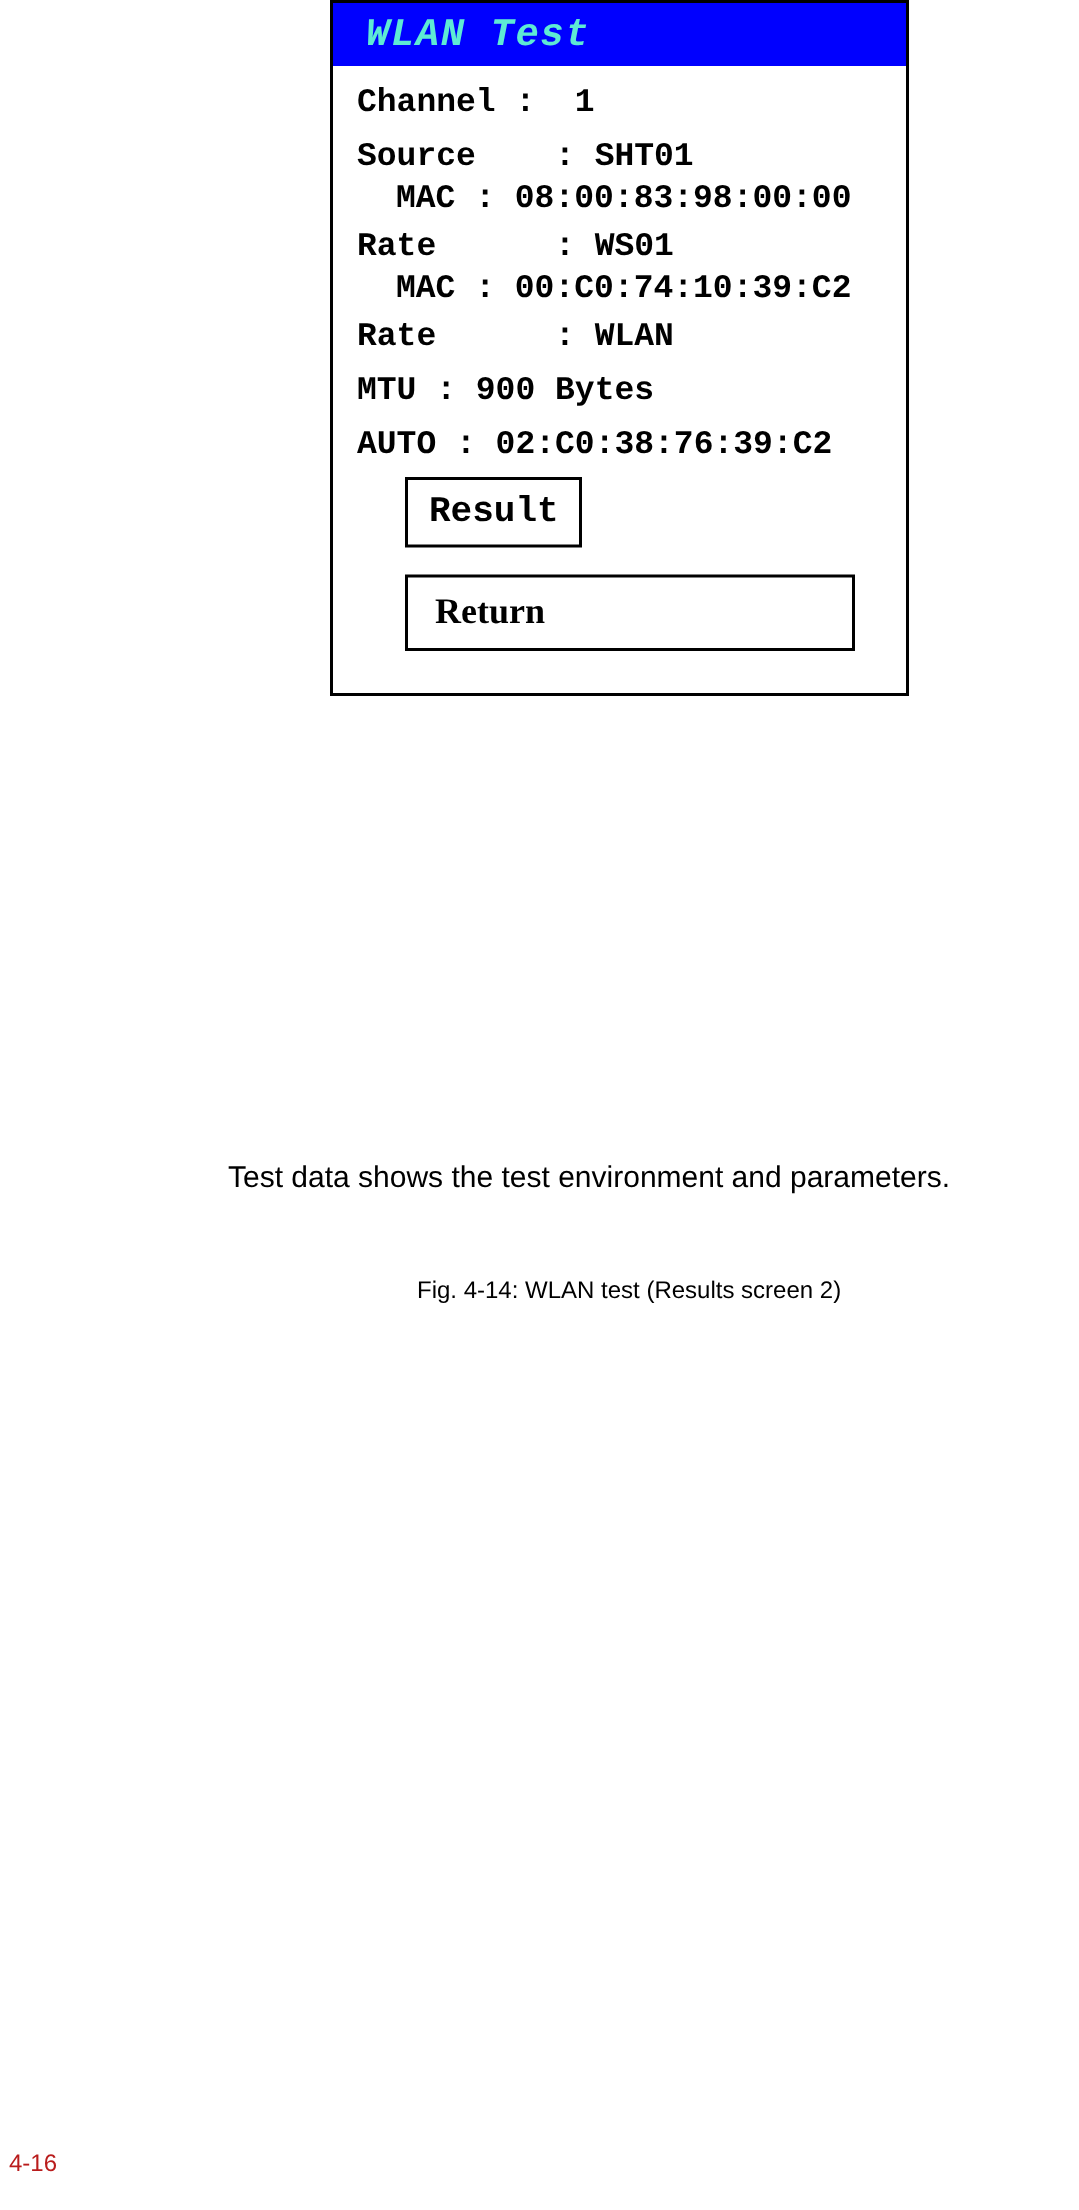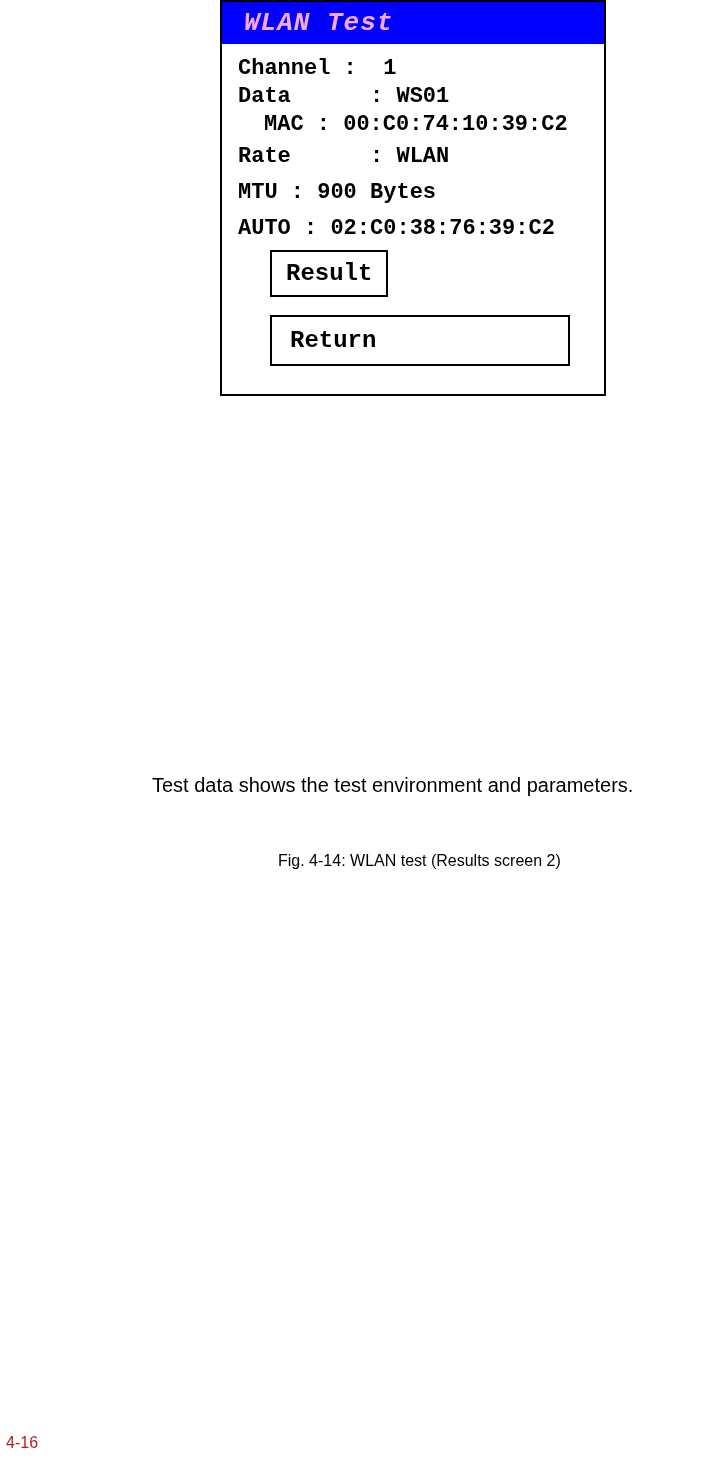--- a/index.html
+++ b/index.html
@@ -13,21 +13,21 @@
     .device-screen {
       position: absolute;
       left: 220px;
       top: 0;
       width: 386px;
       border: 2px solid #000;
       background: #fff;
     }
     .title-bar {
       background: #0000ff;
-      color: #f9a8d4;
+      color: #5eead4;
       font-family: "Courier New", monospace;
       font-weight: bold;
       font-size: 26px;
       padding: 6px 10px 6px 22px;
       letter-spacing: 1px;
       font-style: italic;
     }
     .screen-body {
       padding: 8px 12px 28px 16px;
       font-family: "Courier New", monospace;
@@ -54,20 +54,21 @@
       min-width: 110px;
       text-align: left;
       cursor: pointer;
     }
     .btn-wide {
       display: block;
       width: 300px;
       margin-top: 18px;
       margin-left: 32px;
       padding: 10px 18px;
+      font-family: Liberation Serif, serif;
     }
     .caption1 {
       position: absolute;
       left: 152px;
       top: 774px;
       font-size: 20px;
       color: #000000;
     }
     .caption2 {
       position: absolute;
@@ -85,22 +86,24 @@
     }
   </style>
 </head>
 <body>
 
 <div class="device-screen">
   <div class="title-bar">WLAN Test</div>
   <div class="screen-body">
     <div class="row">Channel :  1</div>
 
+    <div class="row row-gap">Source    : SHT01</div>
+    <div class="row-indent">MAC : 08:00:83:98:00:00</div>
 
-    <div class="row">Data      : WS01</div>
+    <div class="row">Rate      : WS01</div>
     <div class="row-indent">MAC : 00:C0:74:10:39:C2</div>
 
     <div class="row">Rate      : WLAN</div>
 
     <div class="row row-gap">MTU : 900 Bytes</div>
 
     <div class="row row-gap">AUTO : 02:C0:38:76:39:C2</div>
 
     <div class="btn-row">
       <button class="btn">Result</button>

